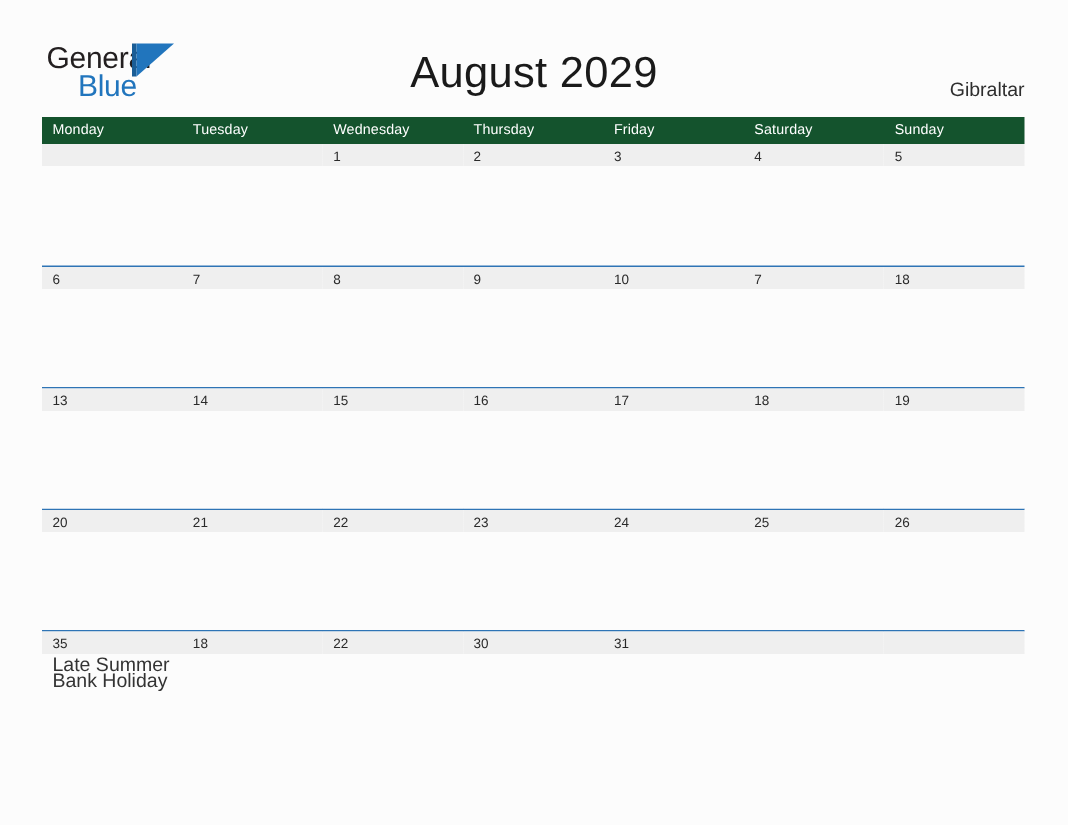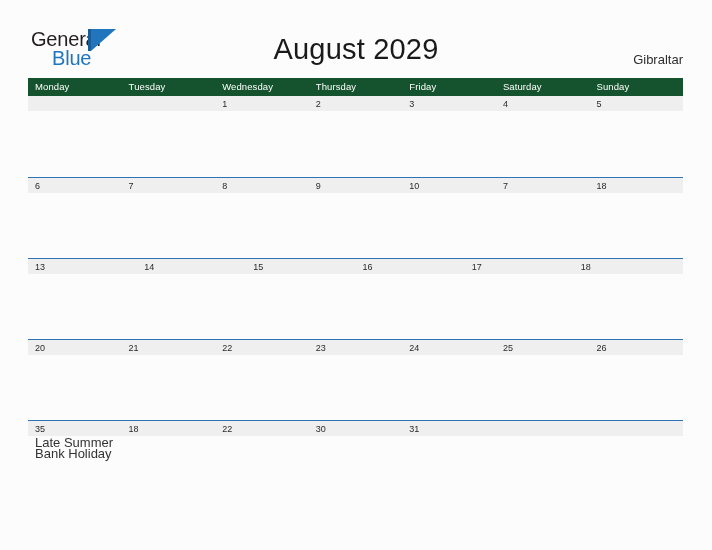--- a/index.html
+++ b/index.html
@@ -325,20 +325,26 @@
         <div class="events">
           <div class="event"></div>
         </div>
       </div>
       <div class="daycell">
         <div class="daynum">18</div>
         <div class="events">
           <div class="event"></div>
         </div>
       </div>
+      <div class="daycell">
+        <div class="daynum">19</div>
+        <div class="events">
+          <div class="event"></div>
+        </div>
+      </div>
     </div>
 
     <div class="week">
       <div class="daycell">
         <div class="daynum">20</div>
         <div class="events">
           <div class="event"></div>
         </div>
       </div>
       <div class="daycell">

